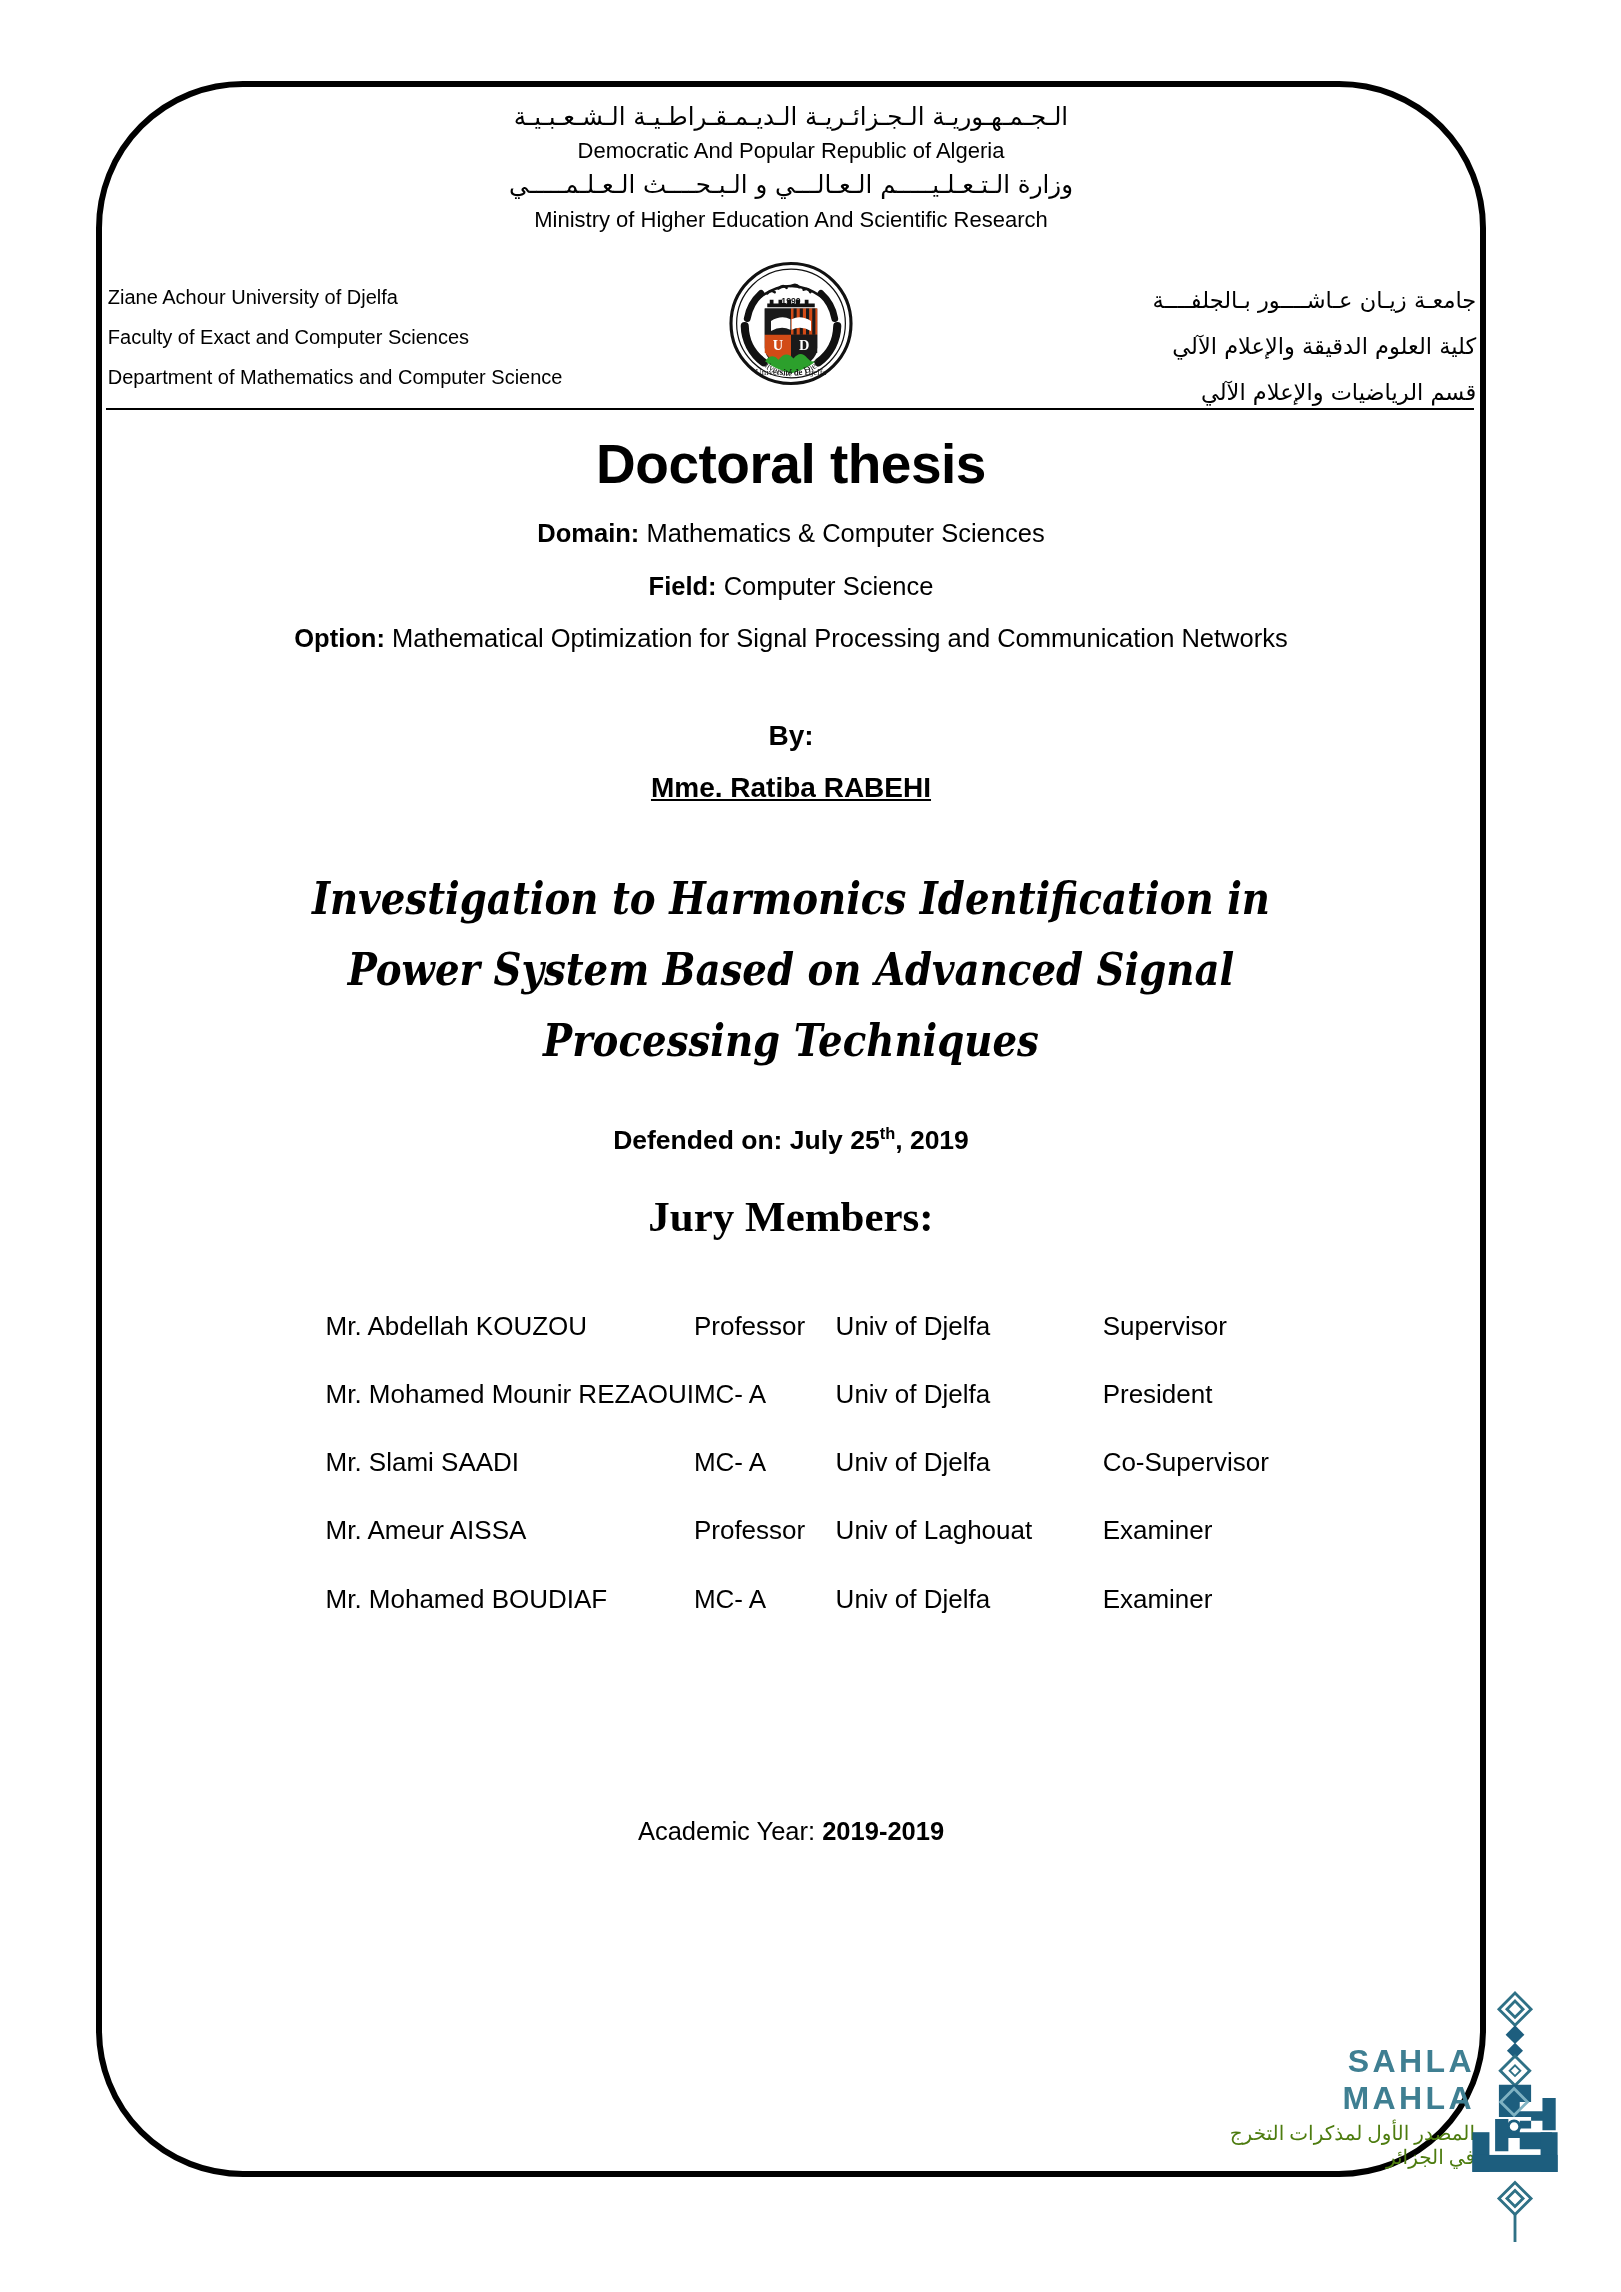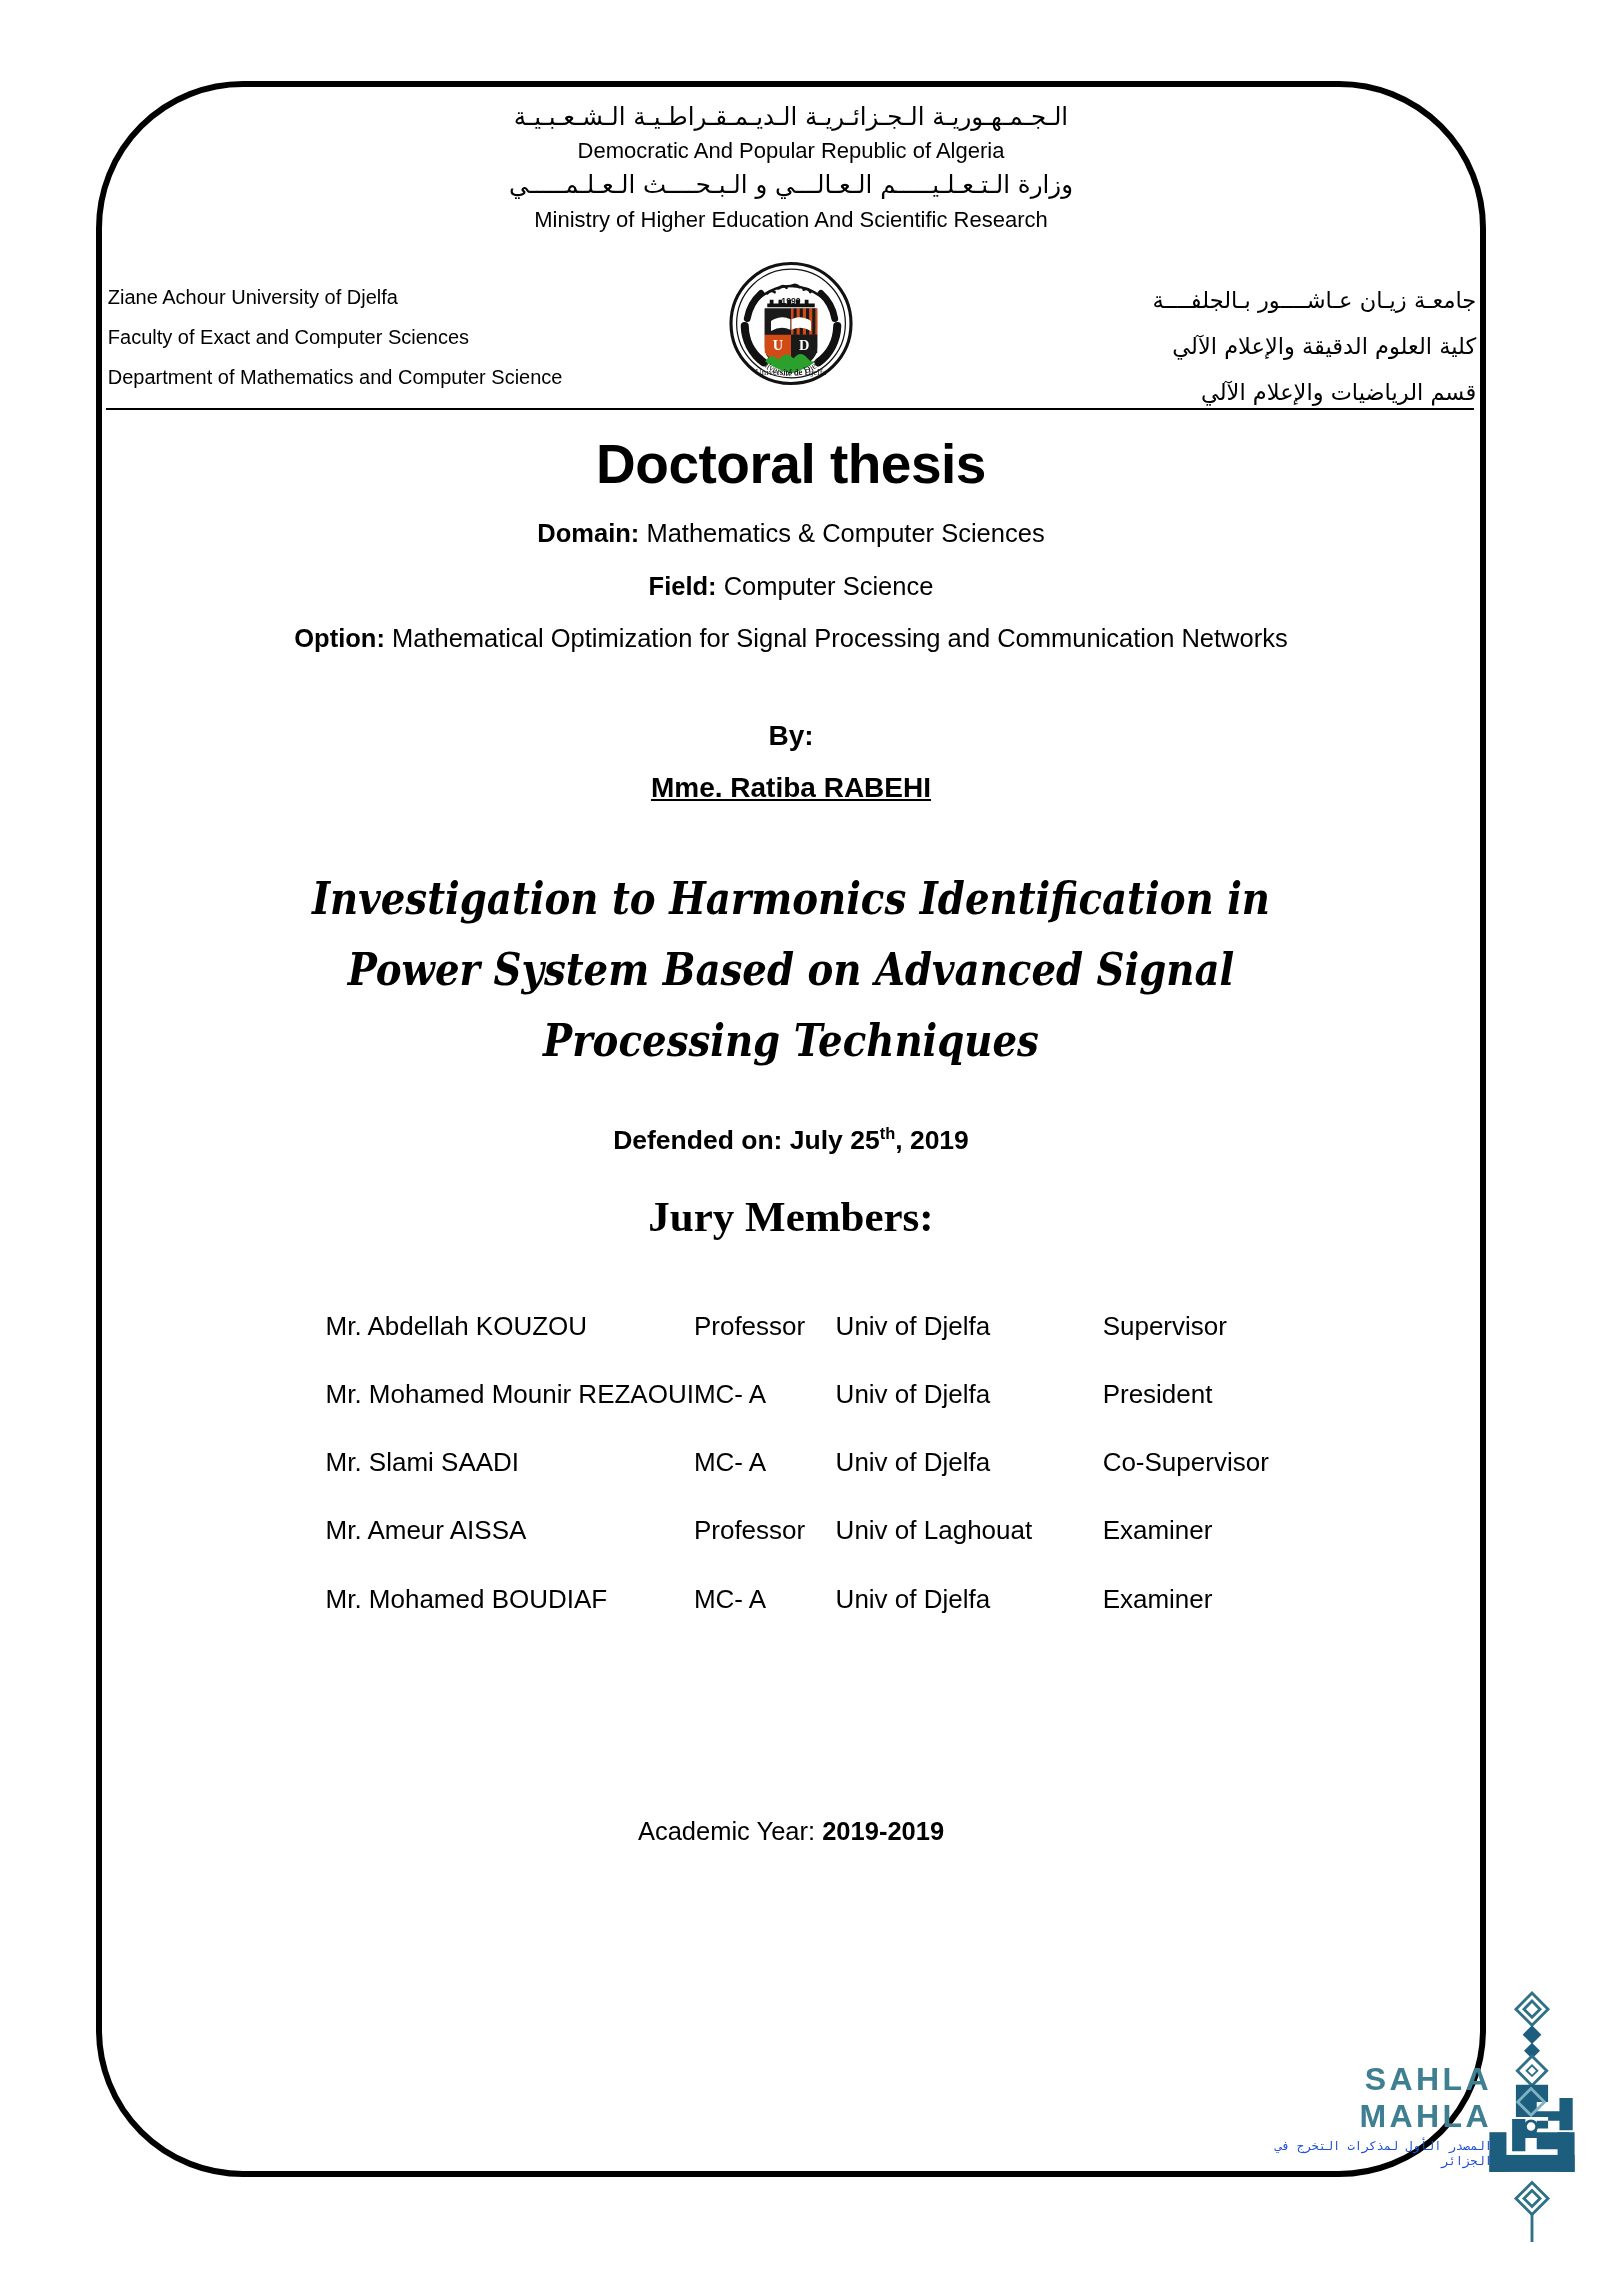--- a/index.html
+++ b/index.html
@@ -182,44 +182,44 @@
   .academic-year {
     text-align: center;
     font-size: 25.5px;
     margin-top: 184px;
   }
   .academic-year b { font-weight: bold; }
 
   
   .watermark {
     position: absolute;
-    right: 0;
+    right: 17px;
     bottom: 17.6px;
     width: 382px;
     height: 294px;
     pointer-events: none;
   }
   .wm-text {
     position: absolute;
     left: 0;
     bottom: 106px;
     width: 253px;
     text-align: right;
   }
   .wm-name {
     font-size: 32px;
     font-weight: bold;
     letter-spacing: 3.4px;
     color: #3f7f92;
   }
   .wm-sub {
-    font-family: Liberation Mono, monospace;
+    font-family: Liberation Serif, serif;
     direction: rtl;
-    font-size: 12px;
-    color: #1d4ed8;
+    font-size: 20px;
+    color: #4d7c0f;
     margin-top: 4.9px;
     letter-spacing: 0.2px;
   }
   .wm-mark {
     position: absolute;
     right: 17.6px;
     bottom: 27.4px;
     width: 142px;
     height: 260px;
   }

